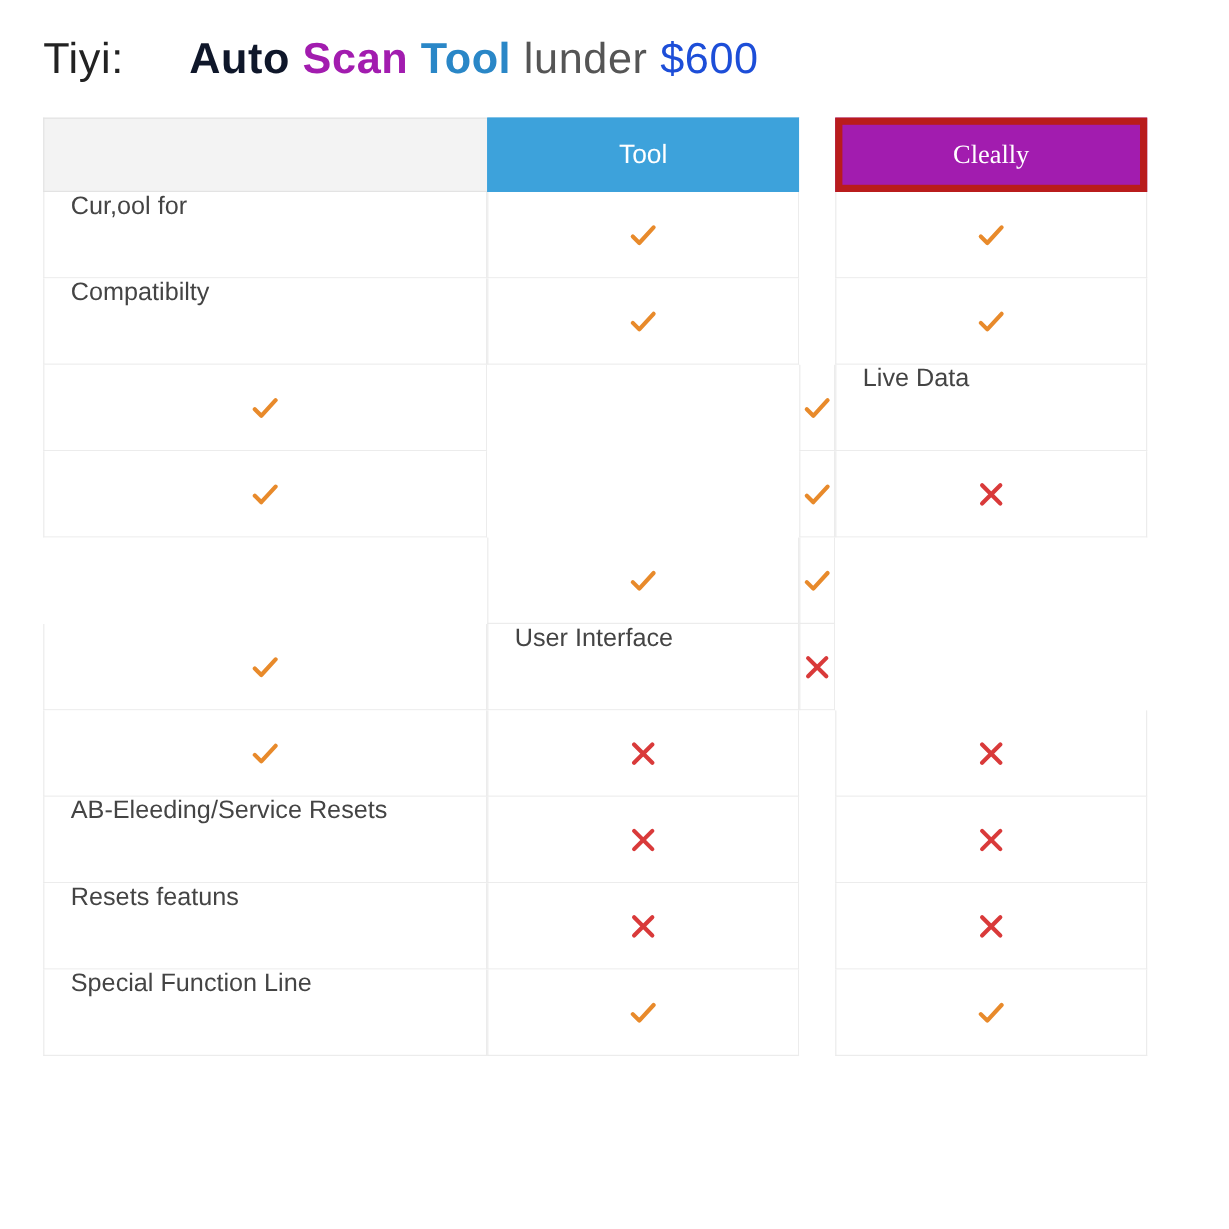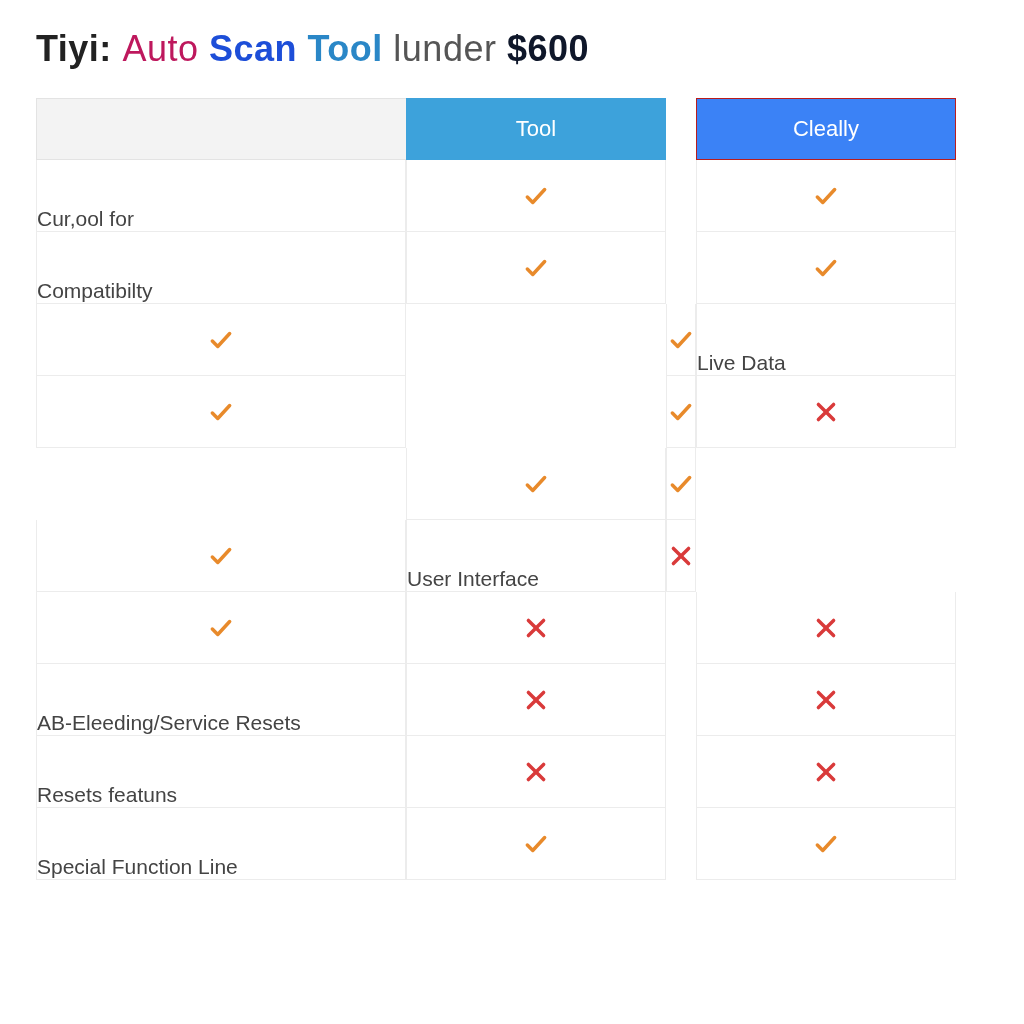--- a/index.html
+++ b/index.html
@@ -1,33 +1,33 @@
 <!DOCTYPE html>
 <html><head>
 <meta charset="utf-8">
 <style>
   * { box-sizing: border-box; margin: 0; padding: 0; }
   html, body { width: 1024px; height: 1024px; background: #ffffff; font-family: -apple-system, "Segoe UI", Helvetica, Arial, sans-serif; }
   .page { padding: 28px 36px 0 36px; }
   .title { font-size: 36px; font-weight: 400; letter-spacing: 0.5px; color: #222; margin-bottom: 28px; }
-  .title .pre  { font-family: "Arial Narrow", Arial, sans-serif; font-stretch: condensed; font-weight: 700; text-align: right; }
-  .title .auto { color: #be185d; font-weight: 400; }
-  .title .scan { color: #1d4ed8; font-weight: 600; }
+  .title .pre  { font-family: "Arial Narrow", Arial, sans-serif; font-stretch: condensed; font-weight: 400; text-align: right; }
+  .title .auto { color: #0f172a; font-weight: 700; margin-left: 44px; }
+  .title .scan { color: #a21caf; font-weight: 600; }
   .title .tool { color: #2a87c7; font-weight: 600; }
   .title .under{ font-weight: 300; color: #555; }
-  .title .price{ font-weight: 700; color: #0f172a; }
+  .title .price{ font-weight: 400; color: #1d4ed8; }
 
   .compare { display: grid; grid-template-columns: 370px 260px 30px 260px; }
   .header-cell { height: 62px; display: flex; align-items: center; justify-content: center; font-size: 22px; color: #fff; }
   .header-blank { background: #f3f3f3; border: 1px solid #e3e3e3; border-right: none; }
   .header-tool  { background: #3da2db; border: 1px solid #3da2db; }
   .header-gap   { background: #ffffff; }
-  .header-cleally { background: #3b82f6; border: 1px solid #b91c1c; }
-
-  .row-label { height: 72px; display: flex; align-items: flex-end; font-size: 21px; color: #444; border: 1px solid #ececec; border-top: none; background: #fff; }
+  .header-cleally { background: #a21caf; border: 6px solid #b91c1c; font-family: Liberation Serif, serif; }
+
+  .row-label { height: 72px; display: flex; align-items: flex-start; padding-left: 22px; font-size: 21px; color: #444; border: 1px solid #ececec; border-top: none; background: #fff; }
   .row-cell  { height: 72px; display: flex; align-items: center; justify-content: center; border: 1px solid #ececec; border-top: none; background: #fff; }
   .row-gap   { height: 72px; background: #fff; }
 
   .icon-check, .icon-cross { width: 26px; height: 26px; display: block; }
   .icon-check { stroke: #e88a2b; }
   .icon-cross { stroke: #d93a3a; }
 </style>
 </head>
 <body>
 

